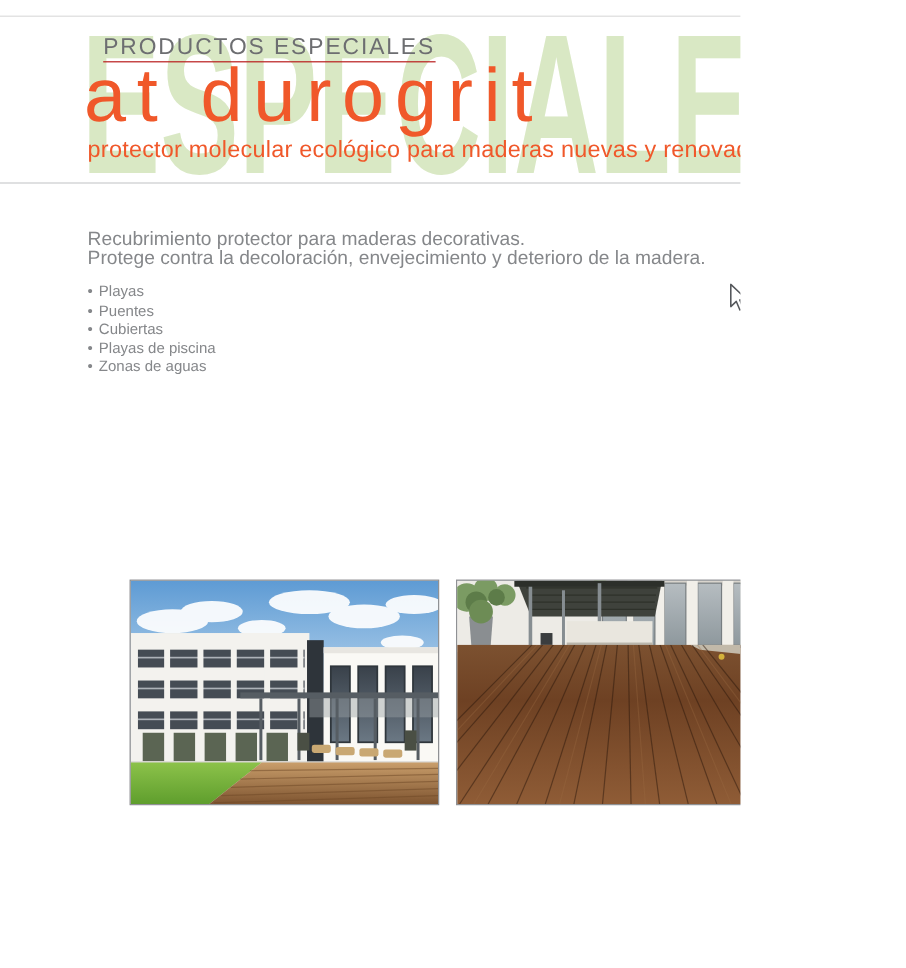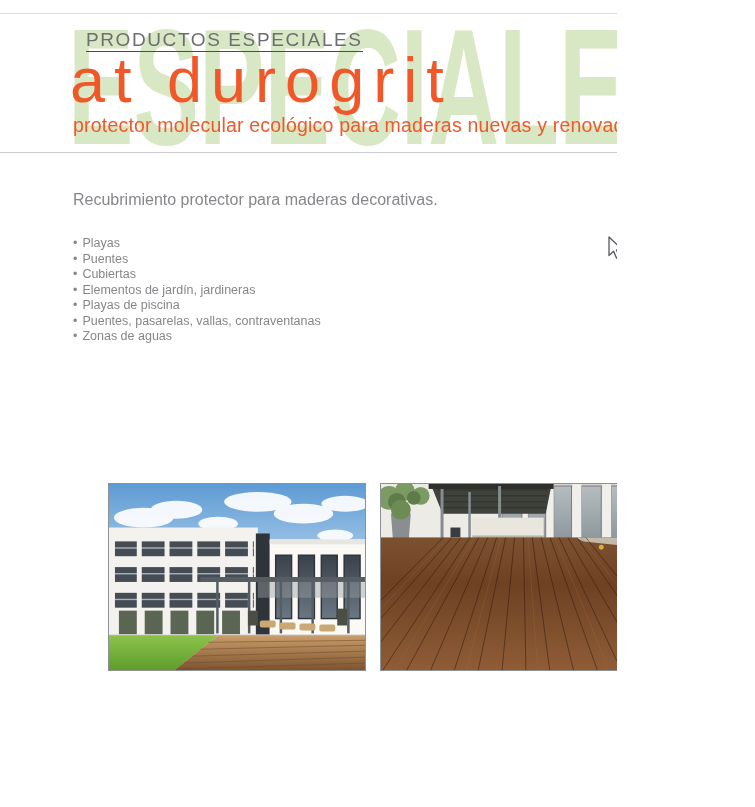--- a/index.html
+++ b/index.html
@@ -66,47 +66,42 @@
   <div class="eyebrow">PRODUCTOS ESPECIALES</div>
 
   <div class="product-title">at durogrit</div>
 
   <div class="product-subtitle">protector molecular ecológico para maderas nuevas y renovadas</div>
 
   <div class="header-rule"></div>
 
   <div class="description">
     <div>Recubrimiento protector para maderas decorativas.</div>
+    <div>Protege contra la decoloración, envejecimiento y deterioro de la madera.</div>
   </div>
 
   <ul class="applications">
 
       <li>
         <span class="bullet">•</span><span>Playas</span>
       </li>
 
       <li>
         <span class="bullet">•</span><span>Puentes</span>
       </li>
 
       <li>
         <span class="bullet">•</span><span>Cubiertas</span>
       </li>
 
-      <li>
-        <span class="bullet">•</span><span>Elementos de jardín, jardineras</span>
-      </li>
 
       <li>
         <span class="bullet">•</span><span>Playas de piscina</span>
       </li>
 
-      <li>
-        <span class="bullet">•</span><span>Puentes, pasarelas, vallas, contraventanas</span>
-      </li>
 
       <li>
         <span class="bullet">•</span><span>Zonas de aguas</span>
       </li>
     </ul>
 
   <div class="photo photo-1">
     <svg viewBox="0 0 258 188" preserveAspectRatio="none">
       <defs>
         <linearGradient id="sky1" x1="0" y1="0" x2="0" y2="1">

